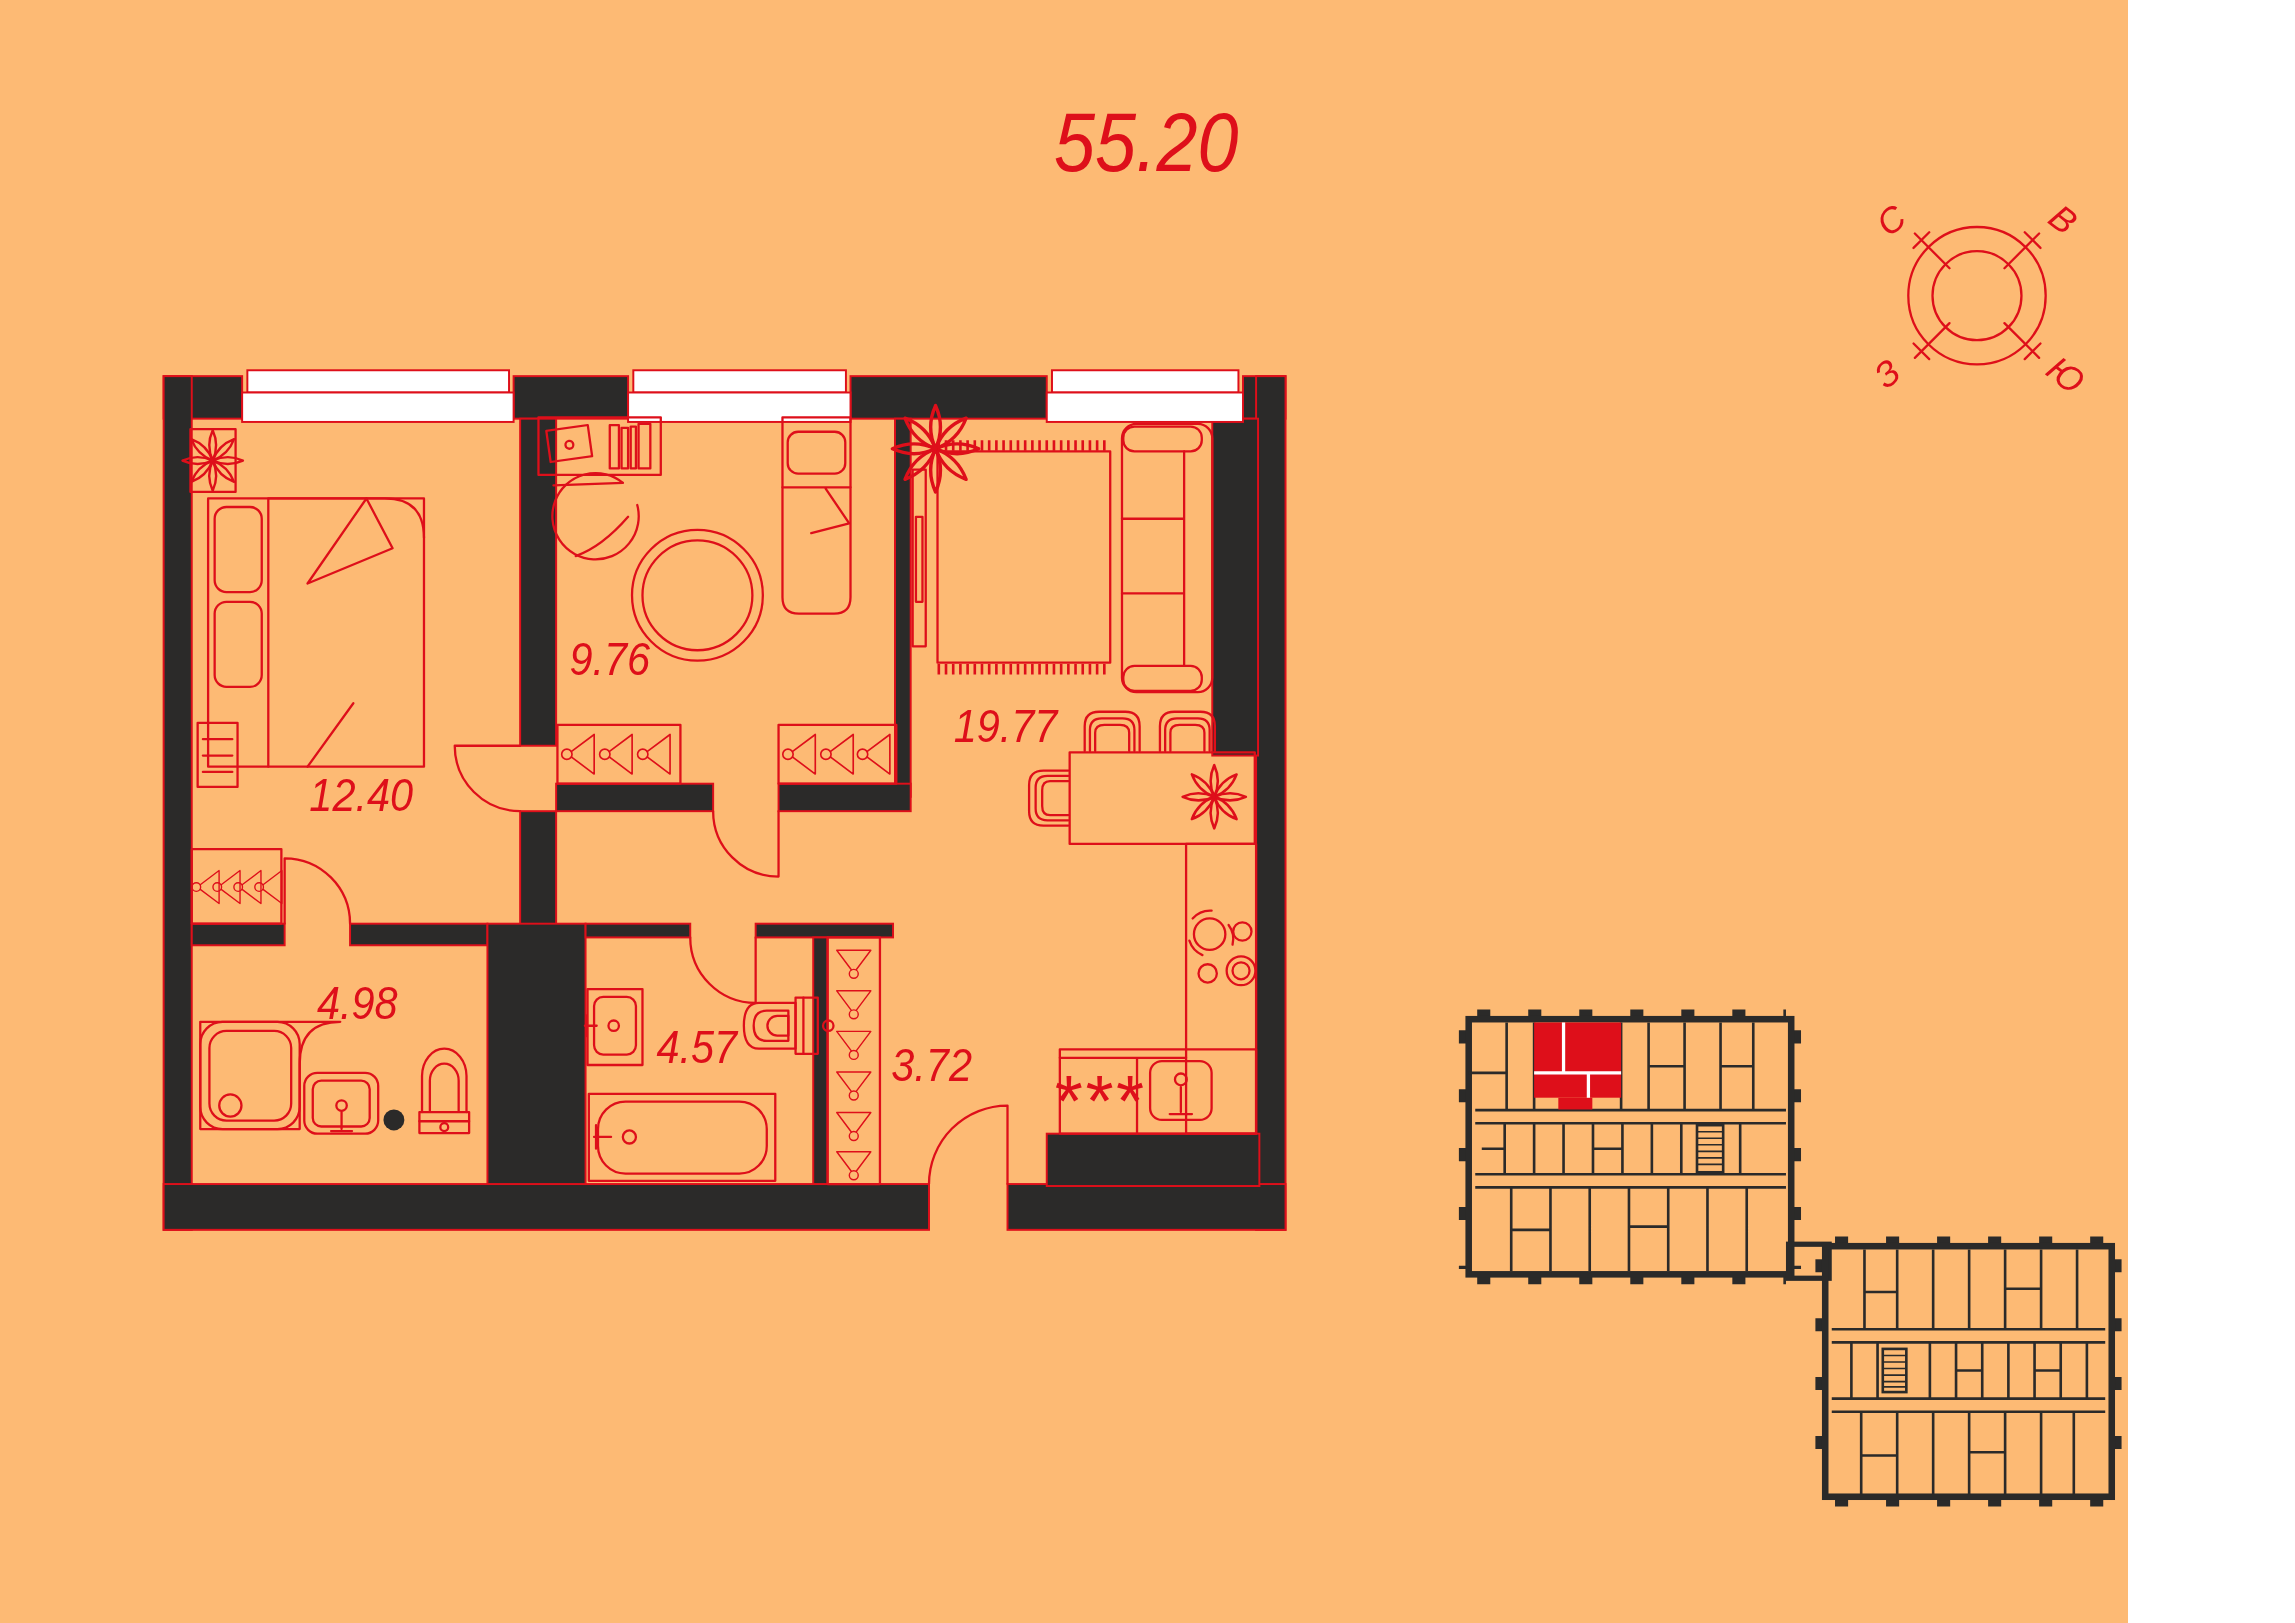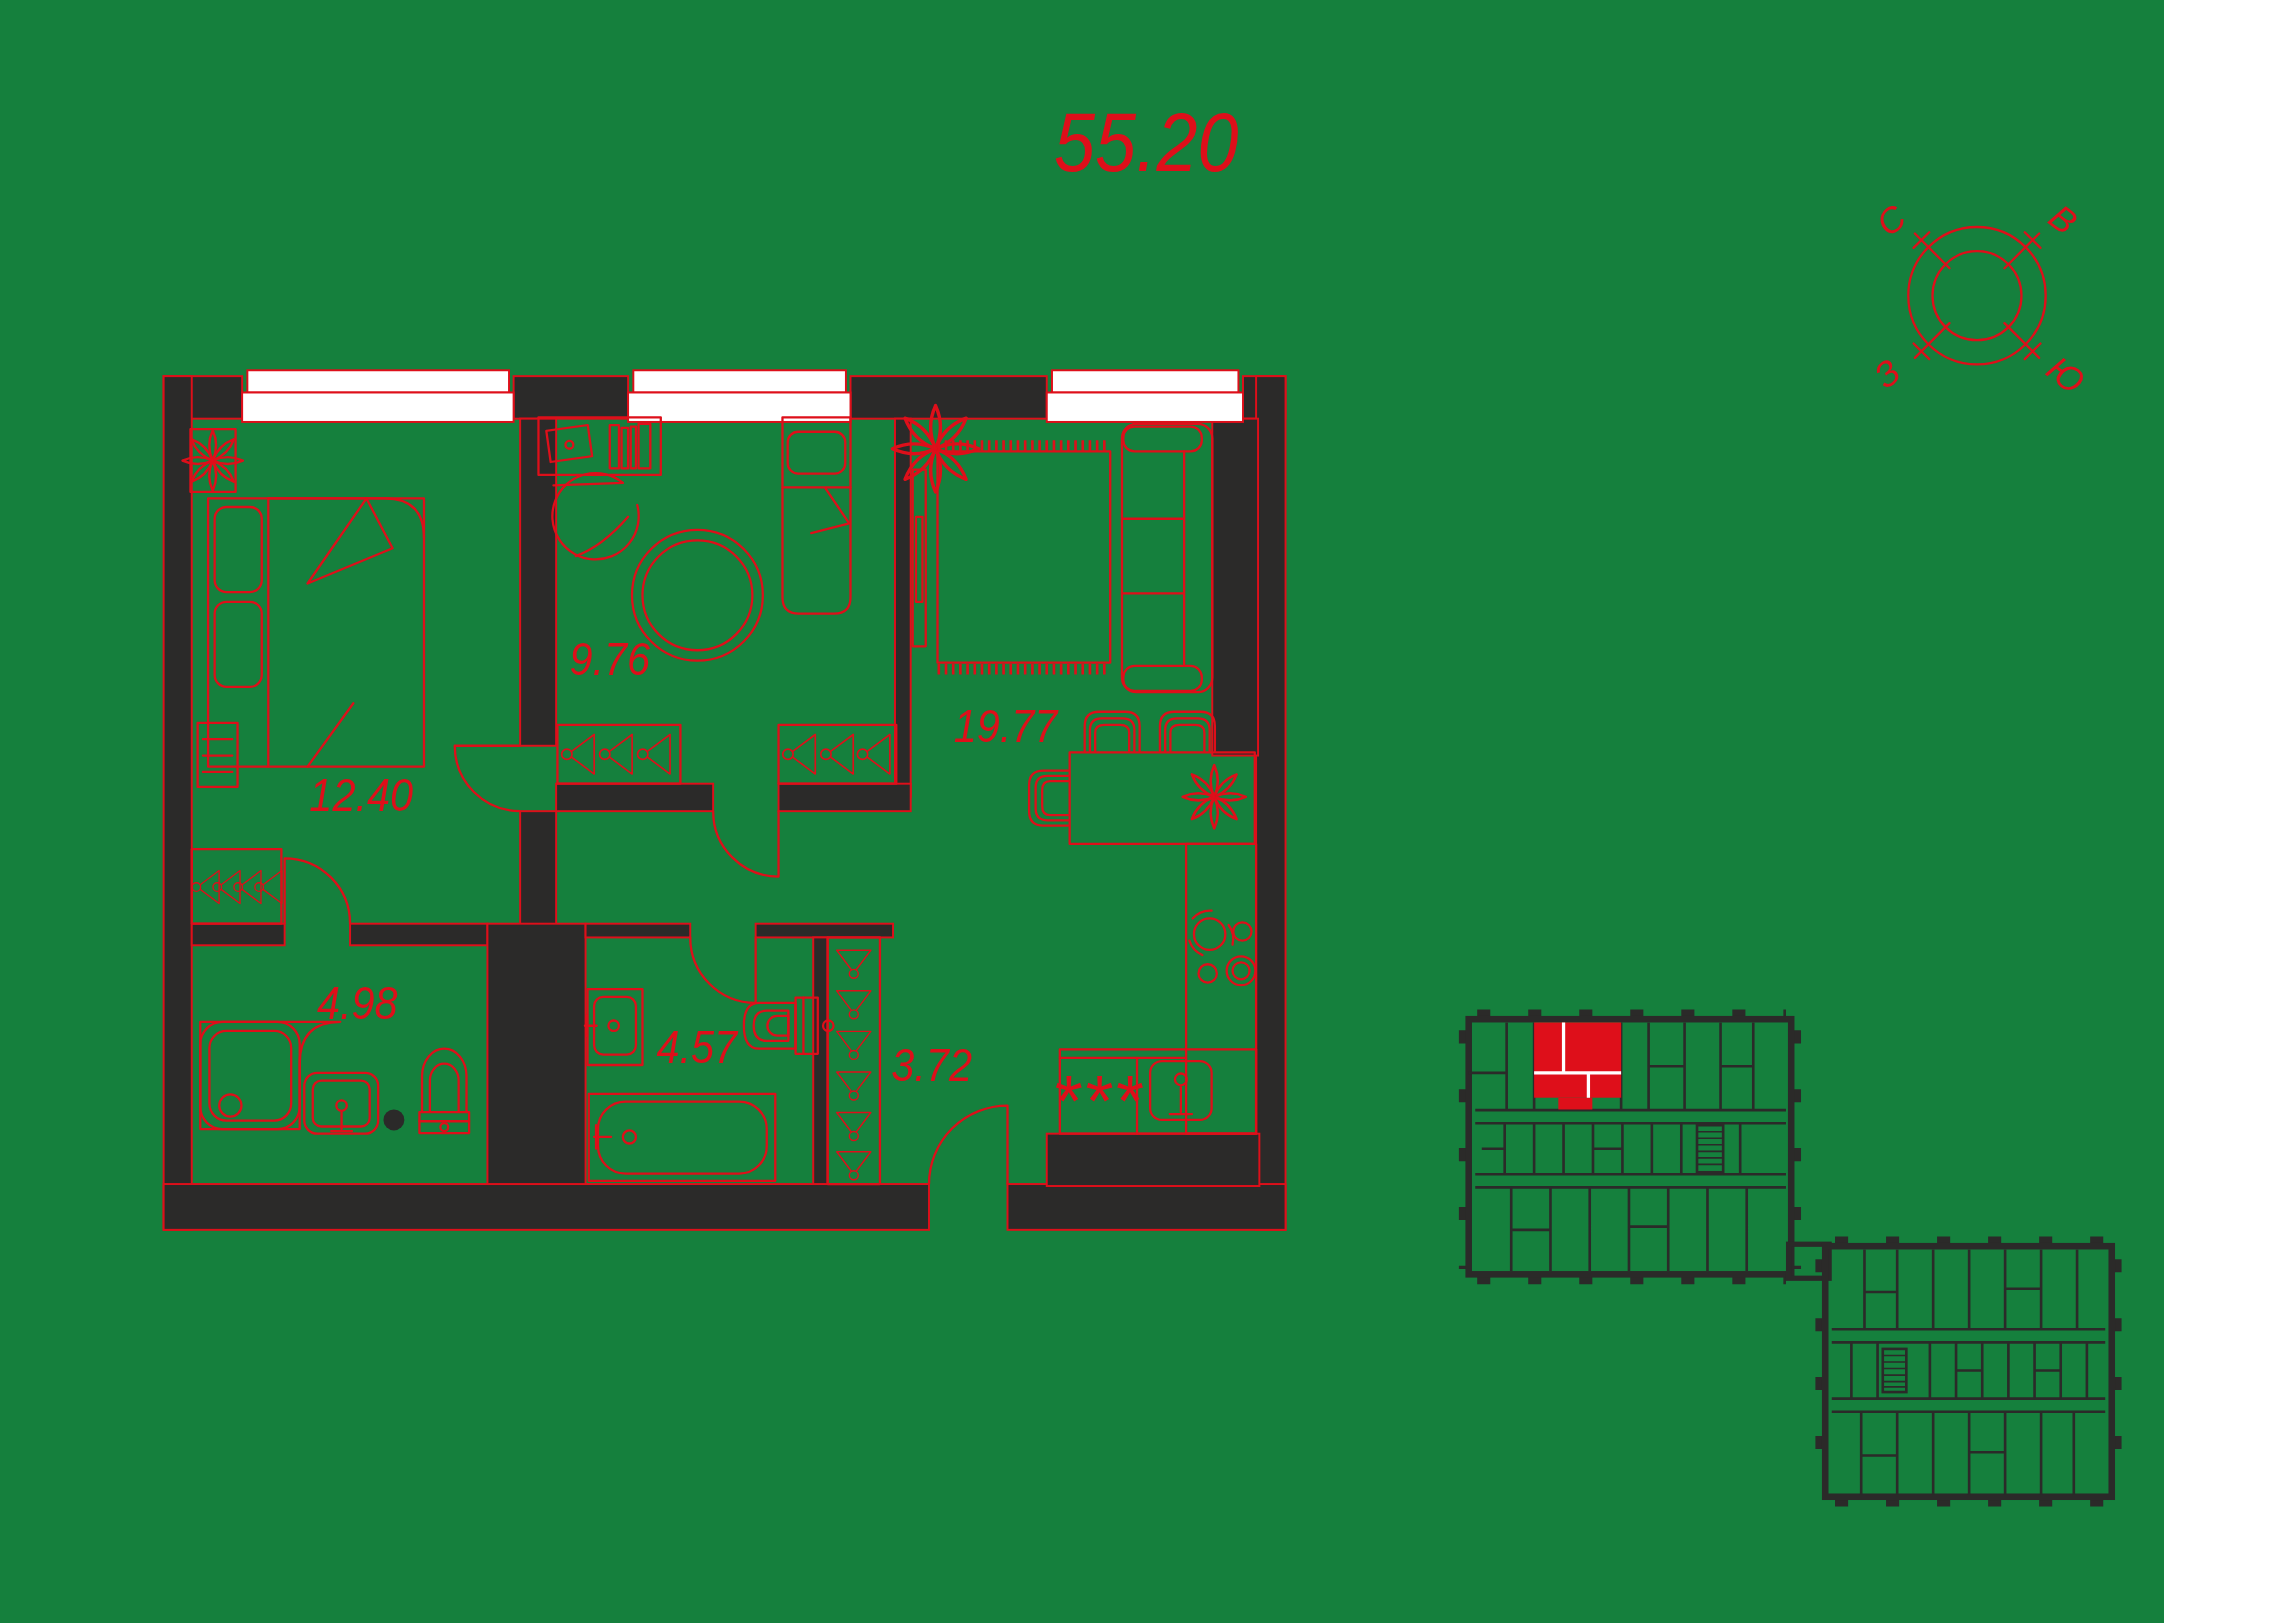--- a/index.html
+++ b/index.html
@@ -1,21 +1,21 @@
 <!DOCTYPE html>
 <html style="font-size:10.5px"><head>
 <meta charset="utf-8">
 <style>
   :root{
     --red:#DE0F1A;
     --wall:#2B2A29;
   }
   html,body{margin:0;padding:0;background:#fff;}
-  .stage{position:relative;width:2128px;height:1623px;background:#15803d;overflow:hidden;
-         font-family:"Liberation Sans",sans-serif;padding-left:36px;}
+  .stage{position:relative;width:2128px;height:1623px;background:#fdba74;overflow:hidden;
+         font-family:"Liberation Sans",sans-serif;}
   svg{position:absolute;left:0;top:0;}
   .wall{fill:var(--wall);stroke:var(--red);stroke-width:3;}
   .rl{stroke:var(--red);fill:none;stroke-width:3.5;stroke-linecap:round;stroke-linejoin:round;}
   .win{fill:#fff;stroke:var(--red);stroke-width:3;}
   .lbl{fill:var(--red);font-style:italic;font-weight:400;}
   .mini{stroke:var(--wall);fill:none;}
   .tick{stroke:var(--wall);fill:none;}
 </style>
 </head>
 <body>

